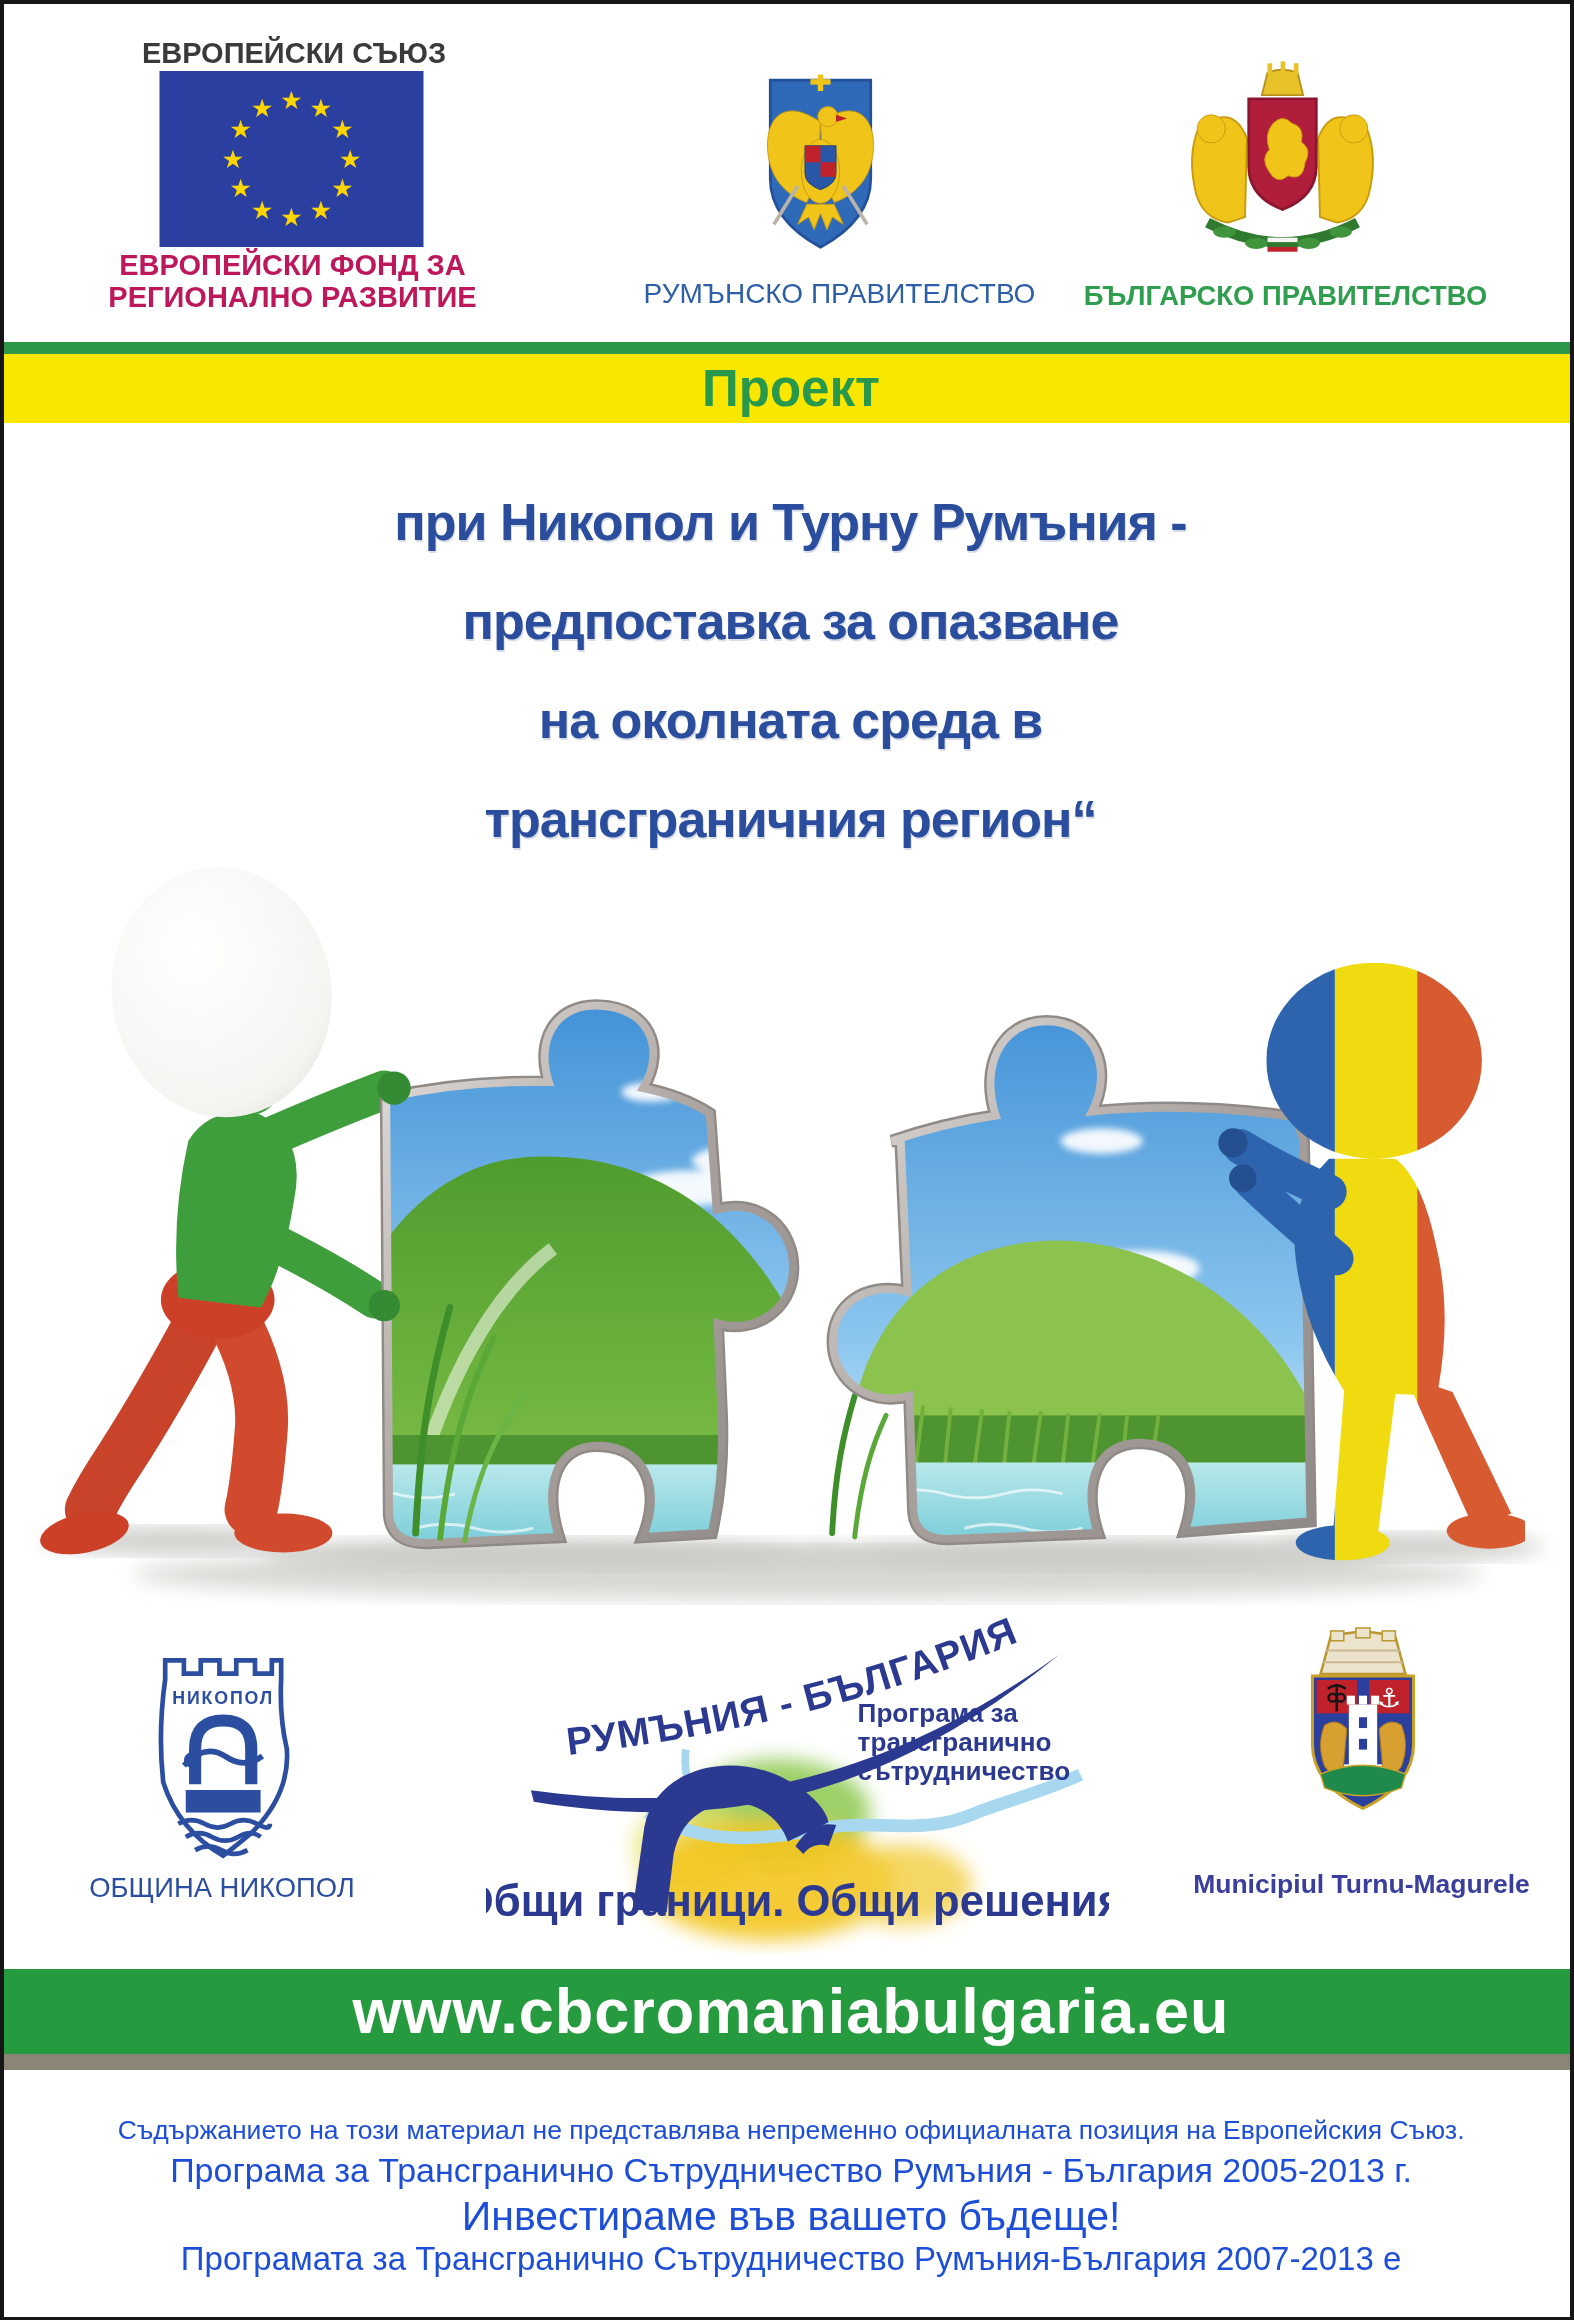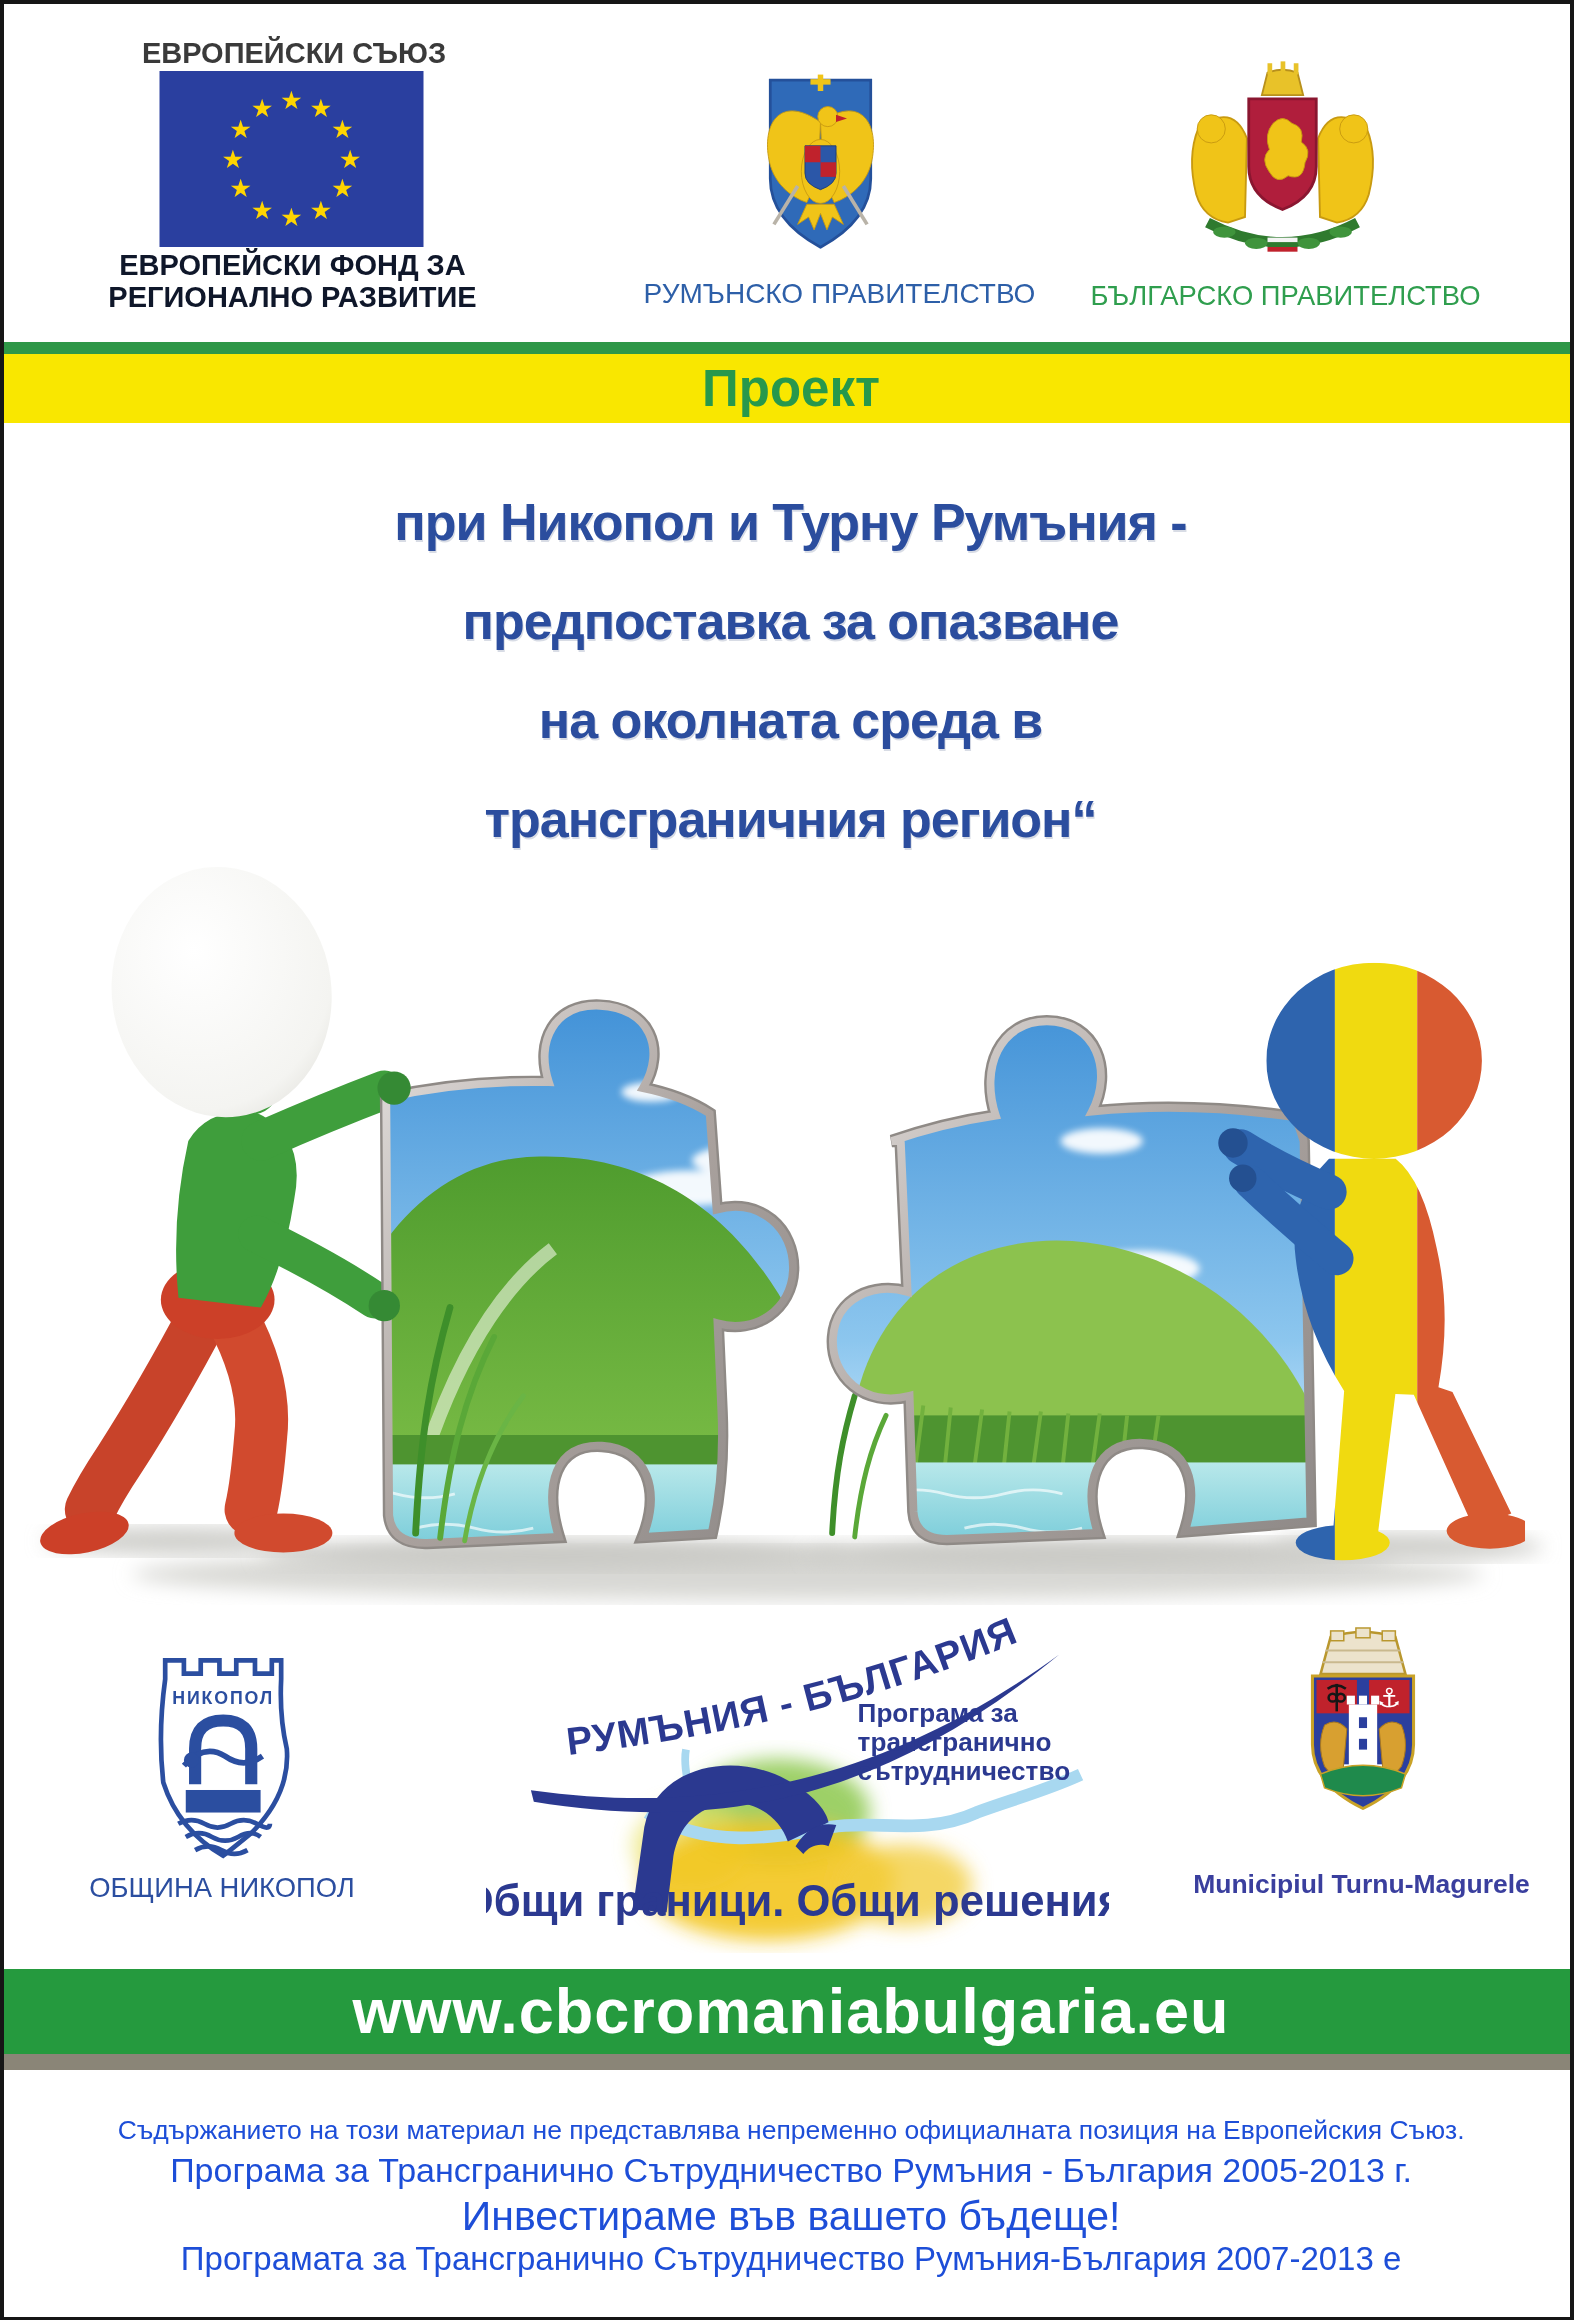--- a/index.html
+++ b/index.html
@@ -6,25 +6,25 @@
   .poster{
     position:relative;width:1574px;height:2321px;background:#ffffff;
     font-family:"Liberation Sans",sans-serif;overflow:hidden;
     border:4.9px solid #161616;box-sizing:border-box;padding-left:34px;
   }
   .abs{position:absolute;}
   .ctr{text-align:center;}
   
   .eu-label{left:94px;top:33px;width:392px;font-size:29px;font-weight:bold;color:#3a3a3a;}
   .eu-flag{left:155px;top:67px;}
-  .eu-fund{left:78px;top:245px;width:421px;font-size:29px;font-weight:bold;color:#0f172a;line-height:32px;}
+  .eu-fund{left:78px;top:245px;width:421px;font-size:29px;font-weight:bold;color:#be185d;line-height:32px;}
   .ro-coat{left:748px;top:63px;}
   .ro-label{left:632px;top:274px;width:407px;font-size:28px;font-weight:normal;color:#2d5fa8;}
   .bg-coat{left:1166px;top:55px;}
-  .bg-label{left:1078px;top:276px;width:407px;font-size:27.4px;font-weight:normal;color:#2f9e4e;}
+  .bg-label{left:1078px;top:276px;width:407px;font-size:27.4px;font-weight:bold;color:#2f9e4e;}
   
   .green-strip{left:0;top:338px;width:1574px;height:11.8px;background:#2e9747;}
   .yellow-band{left:0;top:350px;width:1574px;height:69px;background:#f9e700;}
   .yellow-band span{display:block;line-height:69px;font-size:51px;font-weight:bold;color:#27984c;text-align:center;}
   
   .title{left:29px;top:469px;width:1515px;color:#2b4d9e;font-weight:bold;font-size:52px;letter-spacing:-1px;}
   .title div{height:99px;line-height:99px;text-align:center;text-shadow:1px 2px 0 rgba(40,60,110,0.18);}
   
   .illus{left:0;top:843px;}
   

